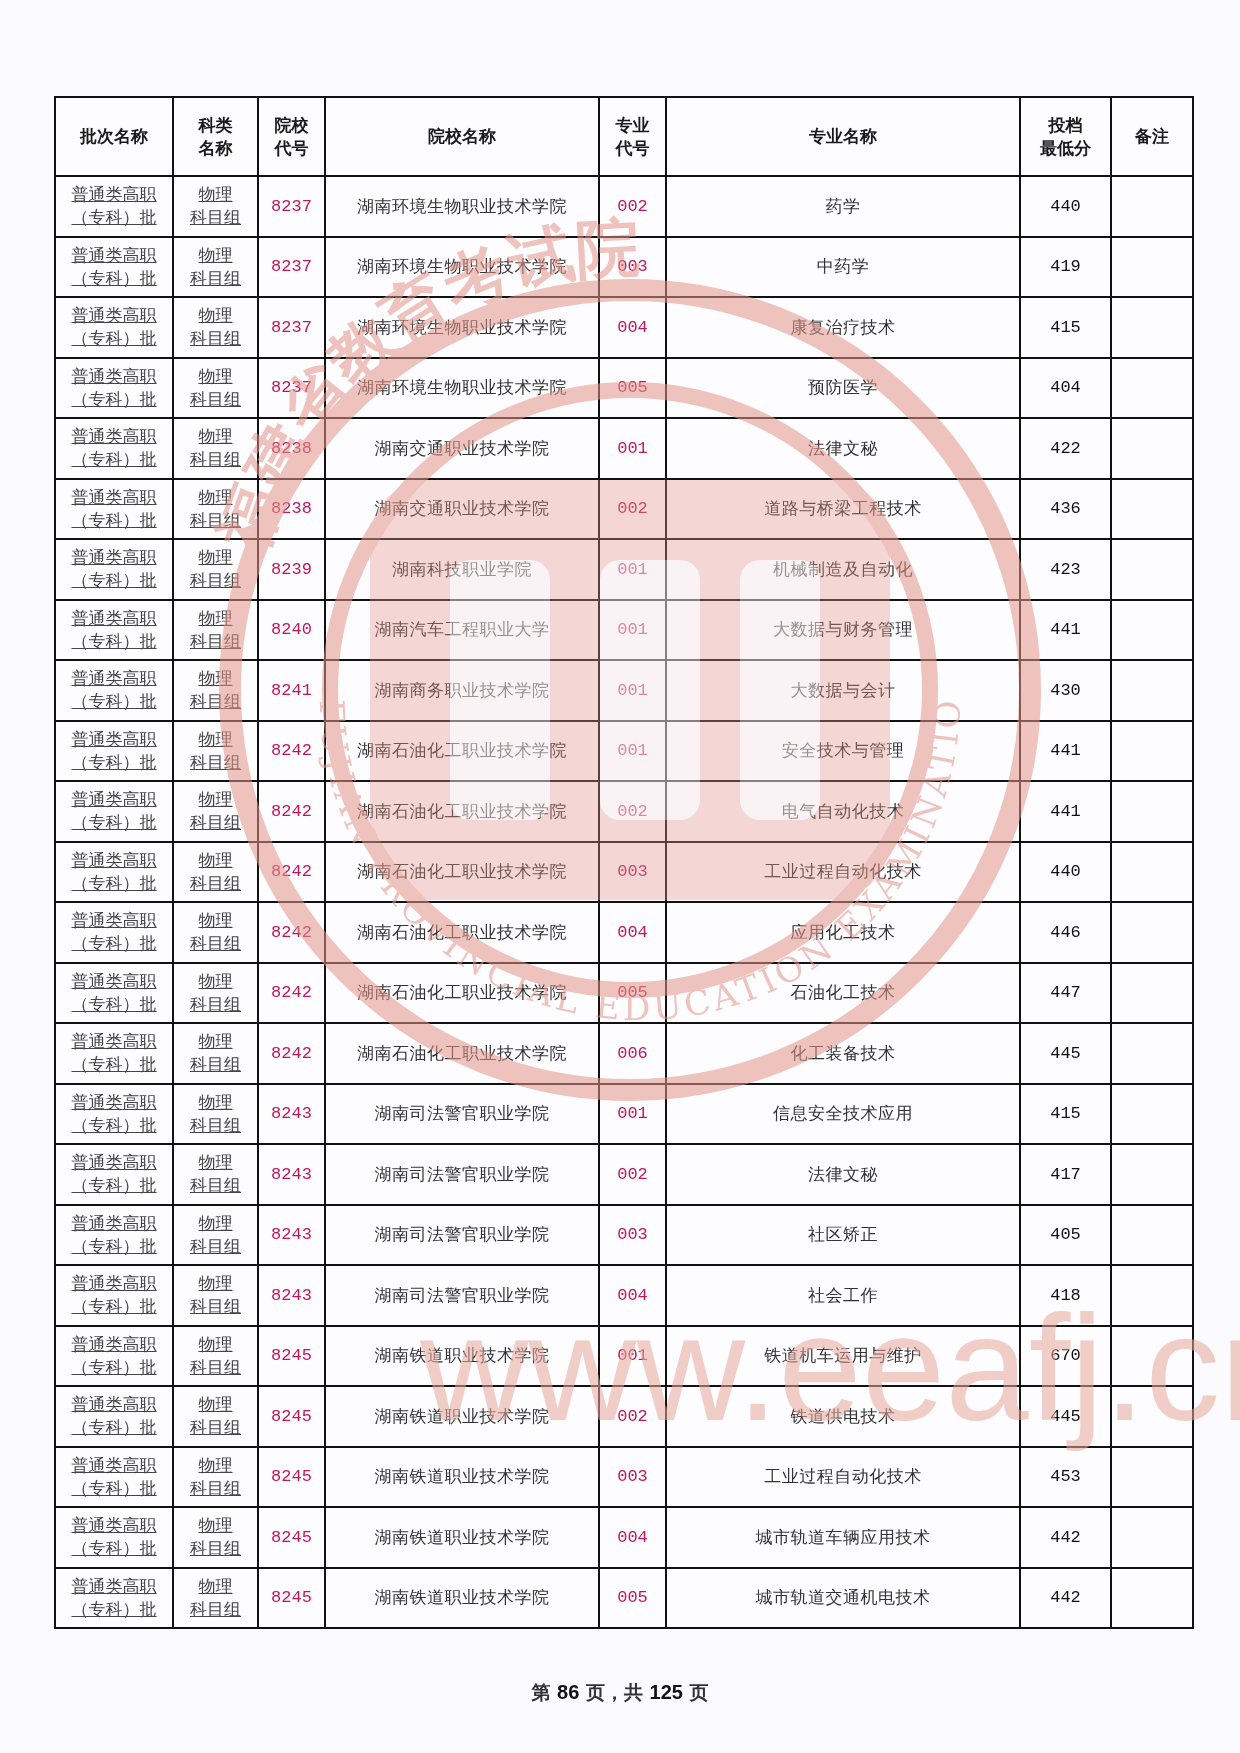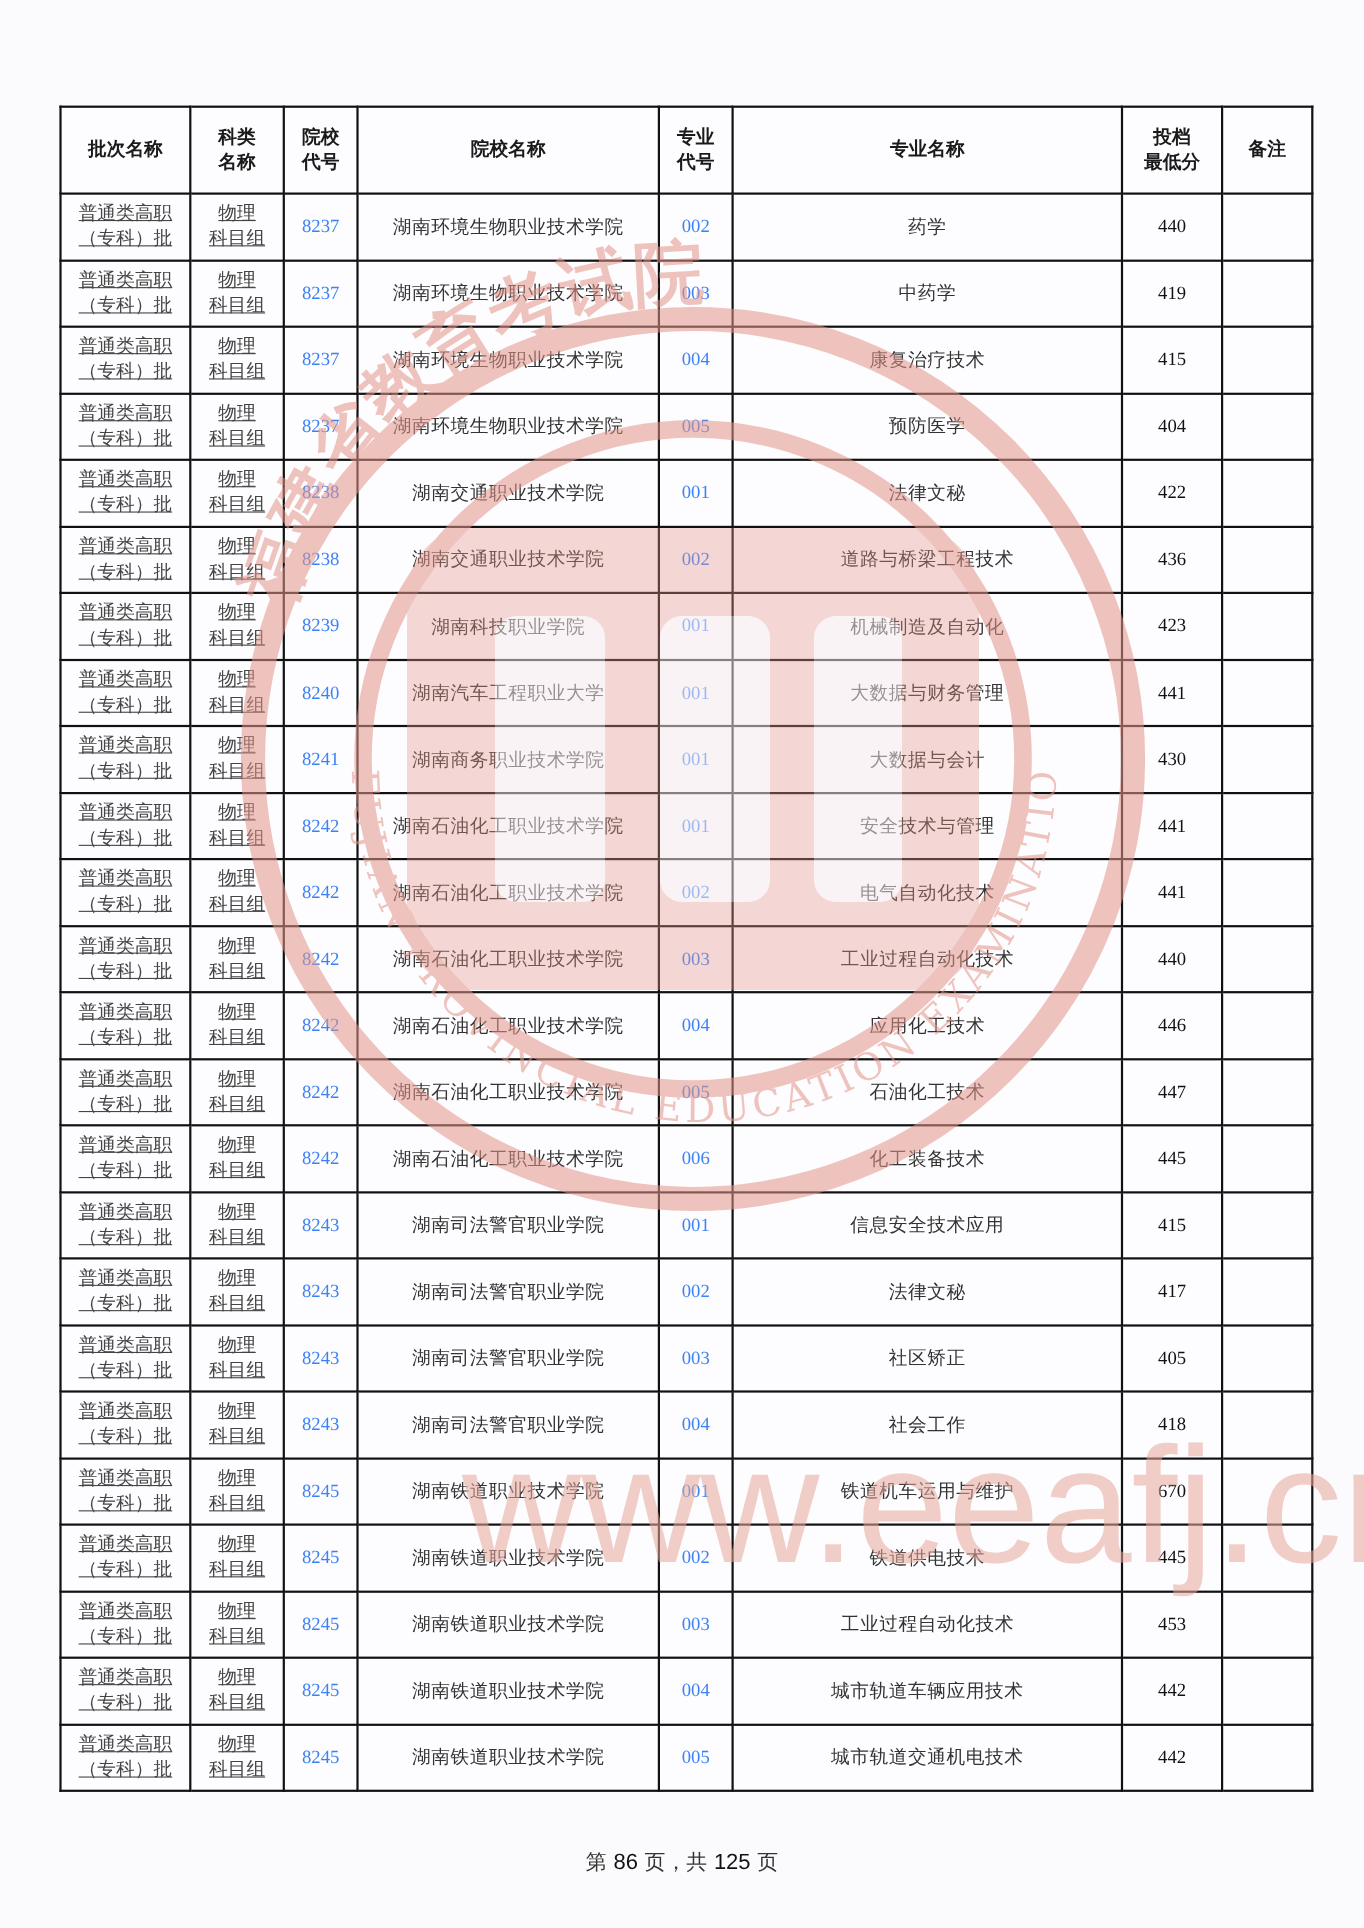--- a/index.html
+++ b/index.html
@@ -16,26 +16,26 @@
     z-index: 1; background: #fdfcfe;
   }
   table.grid th, table.grid td {
     border: 2px solid #111; padding: 0; text-align: center; vertical-align: middle;
   }
   table.grid th {
     height: 77px; font-weight: bold; font-size: 17px; line-height: 23px; color: #1a1a1a;
   }
   table.grid td { height: 58.5px; font-size: 17px; }
   td.batch, td.cat { color: #444; line-height: 23px; font-size: 17px; text-decoration: underline; }
-  td.num { font-family: Liberation Serif, serif; font-size: 18.5px; color: #3b82f6; }
+  td.num { font-family: Liberation Mono, monospace; font-size: 18.5px; color: #be185d; }
   td.name { text-align: left; padding-left: 6px; color: #333; font-size: 17.5px; letter-spacing: 0.5px; }
-  td.score { font-family: Liberation Serif, serif; font-size: 18px; color: #111; }
+  td.score { font-family: Liberation Mono, monospace; font-size: 18px; color: #111; }
   .footer {
     position: absolute; left: 0; width: 1240px; top: 1680px; text-align: center;
-    font-size: 19px; color: #333; z-index: 3;
+    font-size: 19px; color: #333; z-index: 3; font-weight: bold;
   }
   .footer .n { font-family: "Liberation Sans", sans-serif; font-size: 20px; color: #111; }
 </style>
 </head>
 <body>
 
 <svg class="watermark" viewBox="0 0 1240 1753" xmlns="http://www.w3.org/2000/svg">
   <defs>
     <path id="arcTop" d="M 250,650 A 380,380 0 0 1 1010,650"></path>
     <path id="arcBot" d="M 320,700 A 320,320 0 0 0 960,700"></path>

